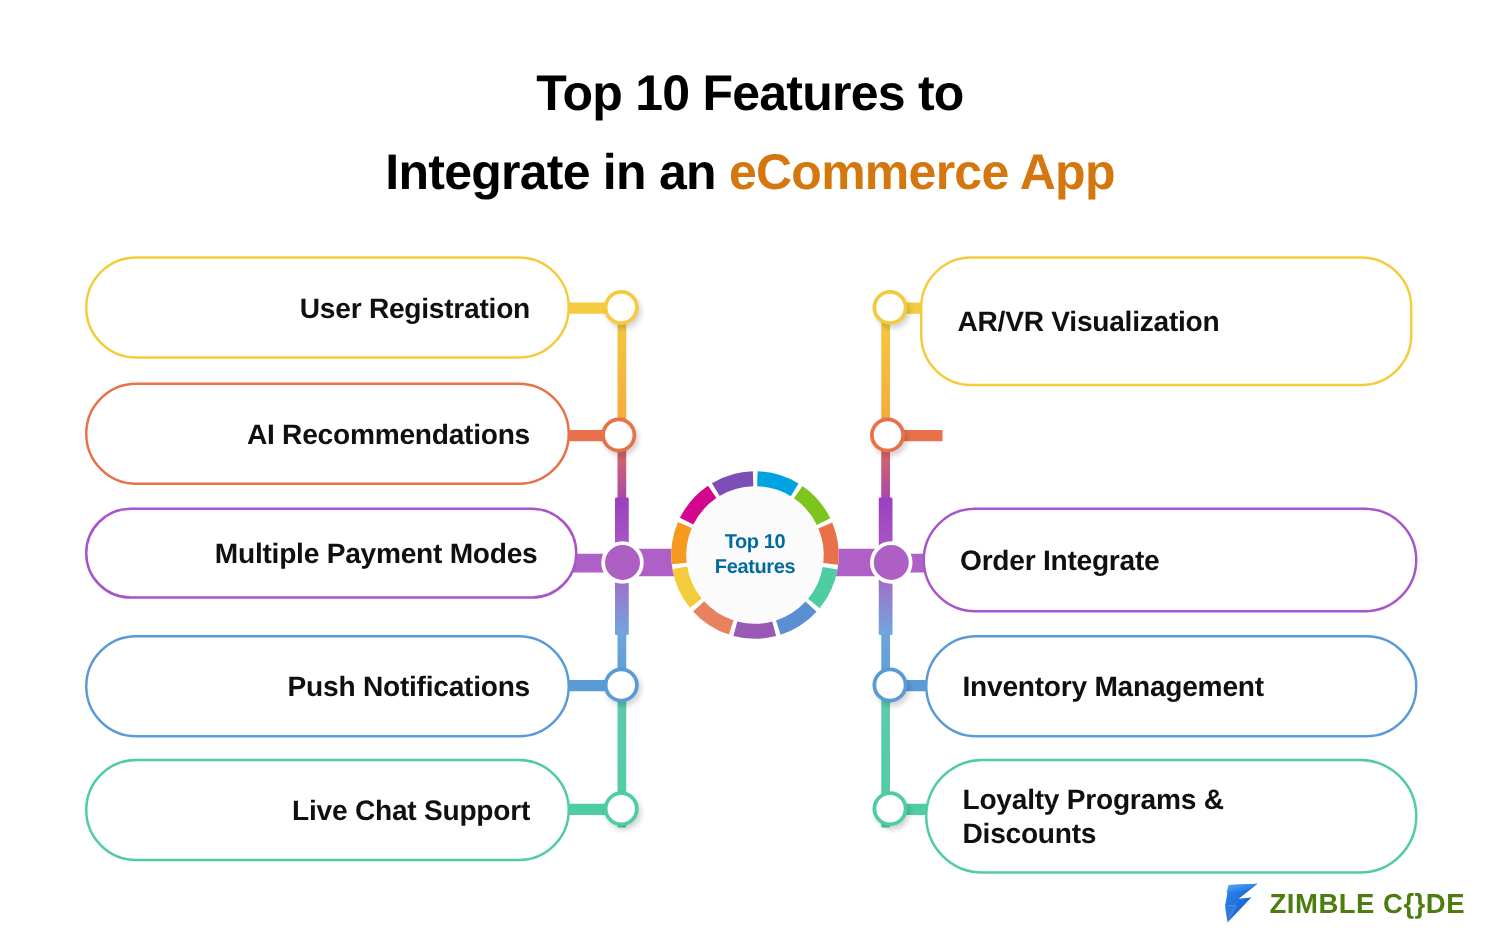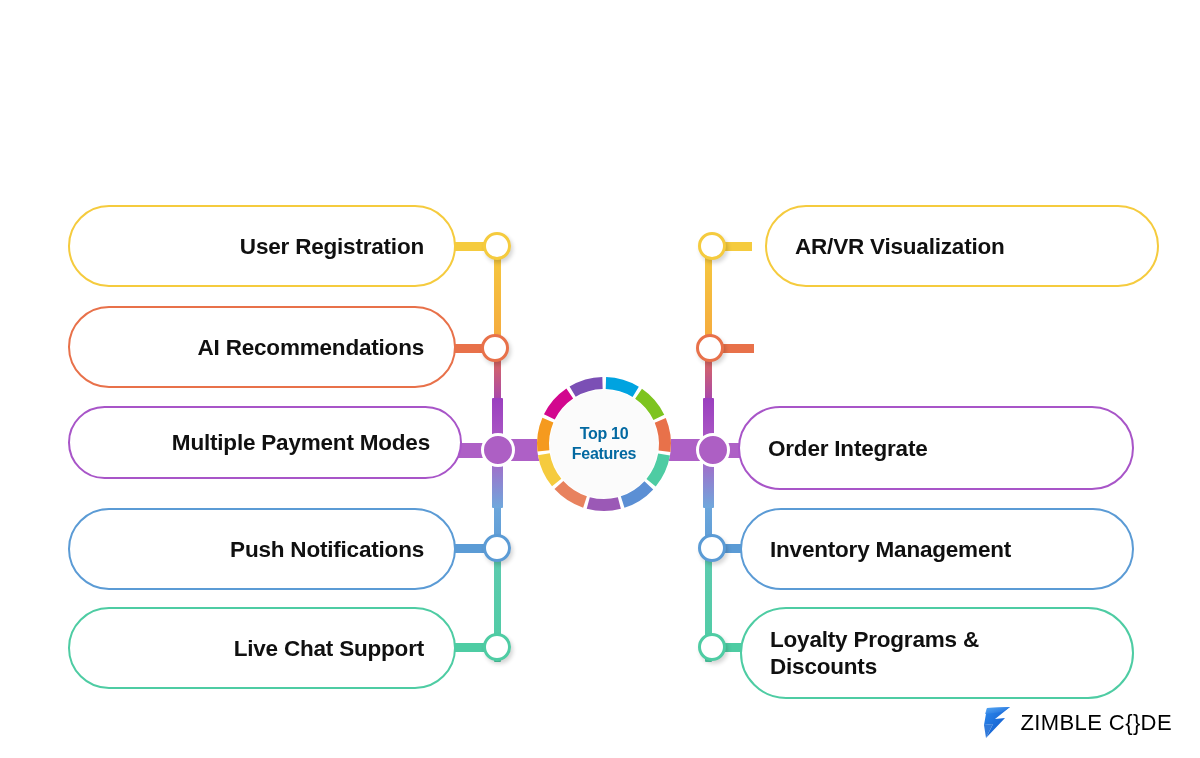--- a/index.html
+++ b/index.html
@@ -104,31 +104,35 @@
 
   
   .logo {
     position:absolute;
     right:28px; bottom:18px;
     display:flex; align-items:center; gap:7px;
     z-index:12;
   }
   .logo-word {
     font-size:22px;
-    font-weight:normal;
-    color:#000000;
+    font-weight:bold;
+    color:#4d7c0f;
     letter-spacing:0.4px;
     line-height:22px;
   }
 </style>
 </head>
 <body>
 
 <div id="stage">
 
+  <div class="title-block">
+    <div class="title-line">Top 10 Features to</div>
+    <div class="title-line"><span>Integrate in an </span><span class="accent">eCommerce App</span></div>
+  </div>
 
   <div>
     <div class="spine" style="left:494px; top:246px;  height:116px; background:linear-gradient(#F5CB3E,#F5A23E);"></div>
     <div class="spine" style="left:494px; top:348px;  height:62px;  background:linear-gradient(#E8714A,#9B3FBF);"></div>
     <div class="spine thick" style="left:492px; top:398px;  height:110px; background:linear-gradient(#9B3FBF,#AE60C6 50%,#6FA8DC);"></div>
     <div class="spine" style="left:494px; top:498px;  height:56px;  background:linear-gradient(#6FA8DC,#5B9BD5);"></div>
     <div class="spine" style="left:494px; top:550px;  height:112px; background:linear-gradient(#5ECBB0,#4ECCA3);"></div>
 
     <div class="stub" style="left:452px; top:242px; width:44px; background:#F5CB3E;"></div>
     <div class="stub" style="left:450px; top:344px; width:46px; background:#E8714A;"></div>
@@ -174,21 +178,21 @@
   <div class="card left" style="left:68px; top:406px; width:394px; height:73px; border-radius:42px; border-color:#A855C8;">
     <span class="card-label">Multiple Payment Modes</span>
   </div>
   <div class="card left" style="left:68px; top:508px; width:388px; height:82px; border-radius:41px; border-color:#5B9BD5;">
     <span class="card-label">Push Notifications</span>
   </div>
   <div class="card left" style="left:68px; top:607px; width:388px; height:82px; border-radius:41px; border-color:#4ECCA3;">
     <span class="card-label">Live Chat Support</span>
   </div>
 
-  <div class="card right" style="left:765px; top:205px; width:394px; height:82px; border-radius:41px; border-color:#F5CB3E;">
+  <div class="card right" style="left:736px; top:205px; width:394px; height:104px; border-radius:41px; border-color:#F5CB3E;">
     <span class="card-label">AR/VR Visualization</span>
   </div>
   <div class="card right" style="left:738px; top:406px; width:396px; height:84px; border-radius:42px; border-color:#A855C8;">
     <span class="card-label">Order Integrate</span>
   </div>
   <div class="card right" style="left:740px; top:508px; width:394px; height:82px; border-radius:41px; border-color:#5B9BD5;">
     <span class="card-label">Inventory Management</span>
   </div>
   <div class="card right" style="left:740px; top:607px; width:394px; height:92px; border-radius:46px; border-color:#4ECCA3;">
     <span class="card-label" style="max-width:300px;">Loyalty Programs &amp; Discounts</span>

